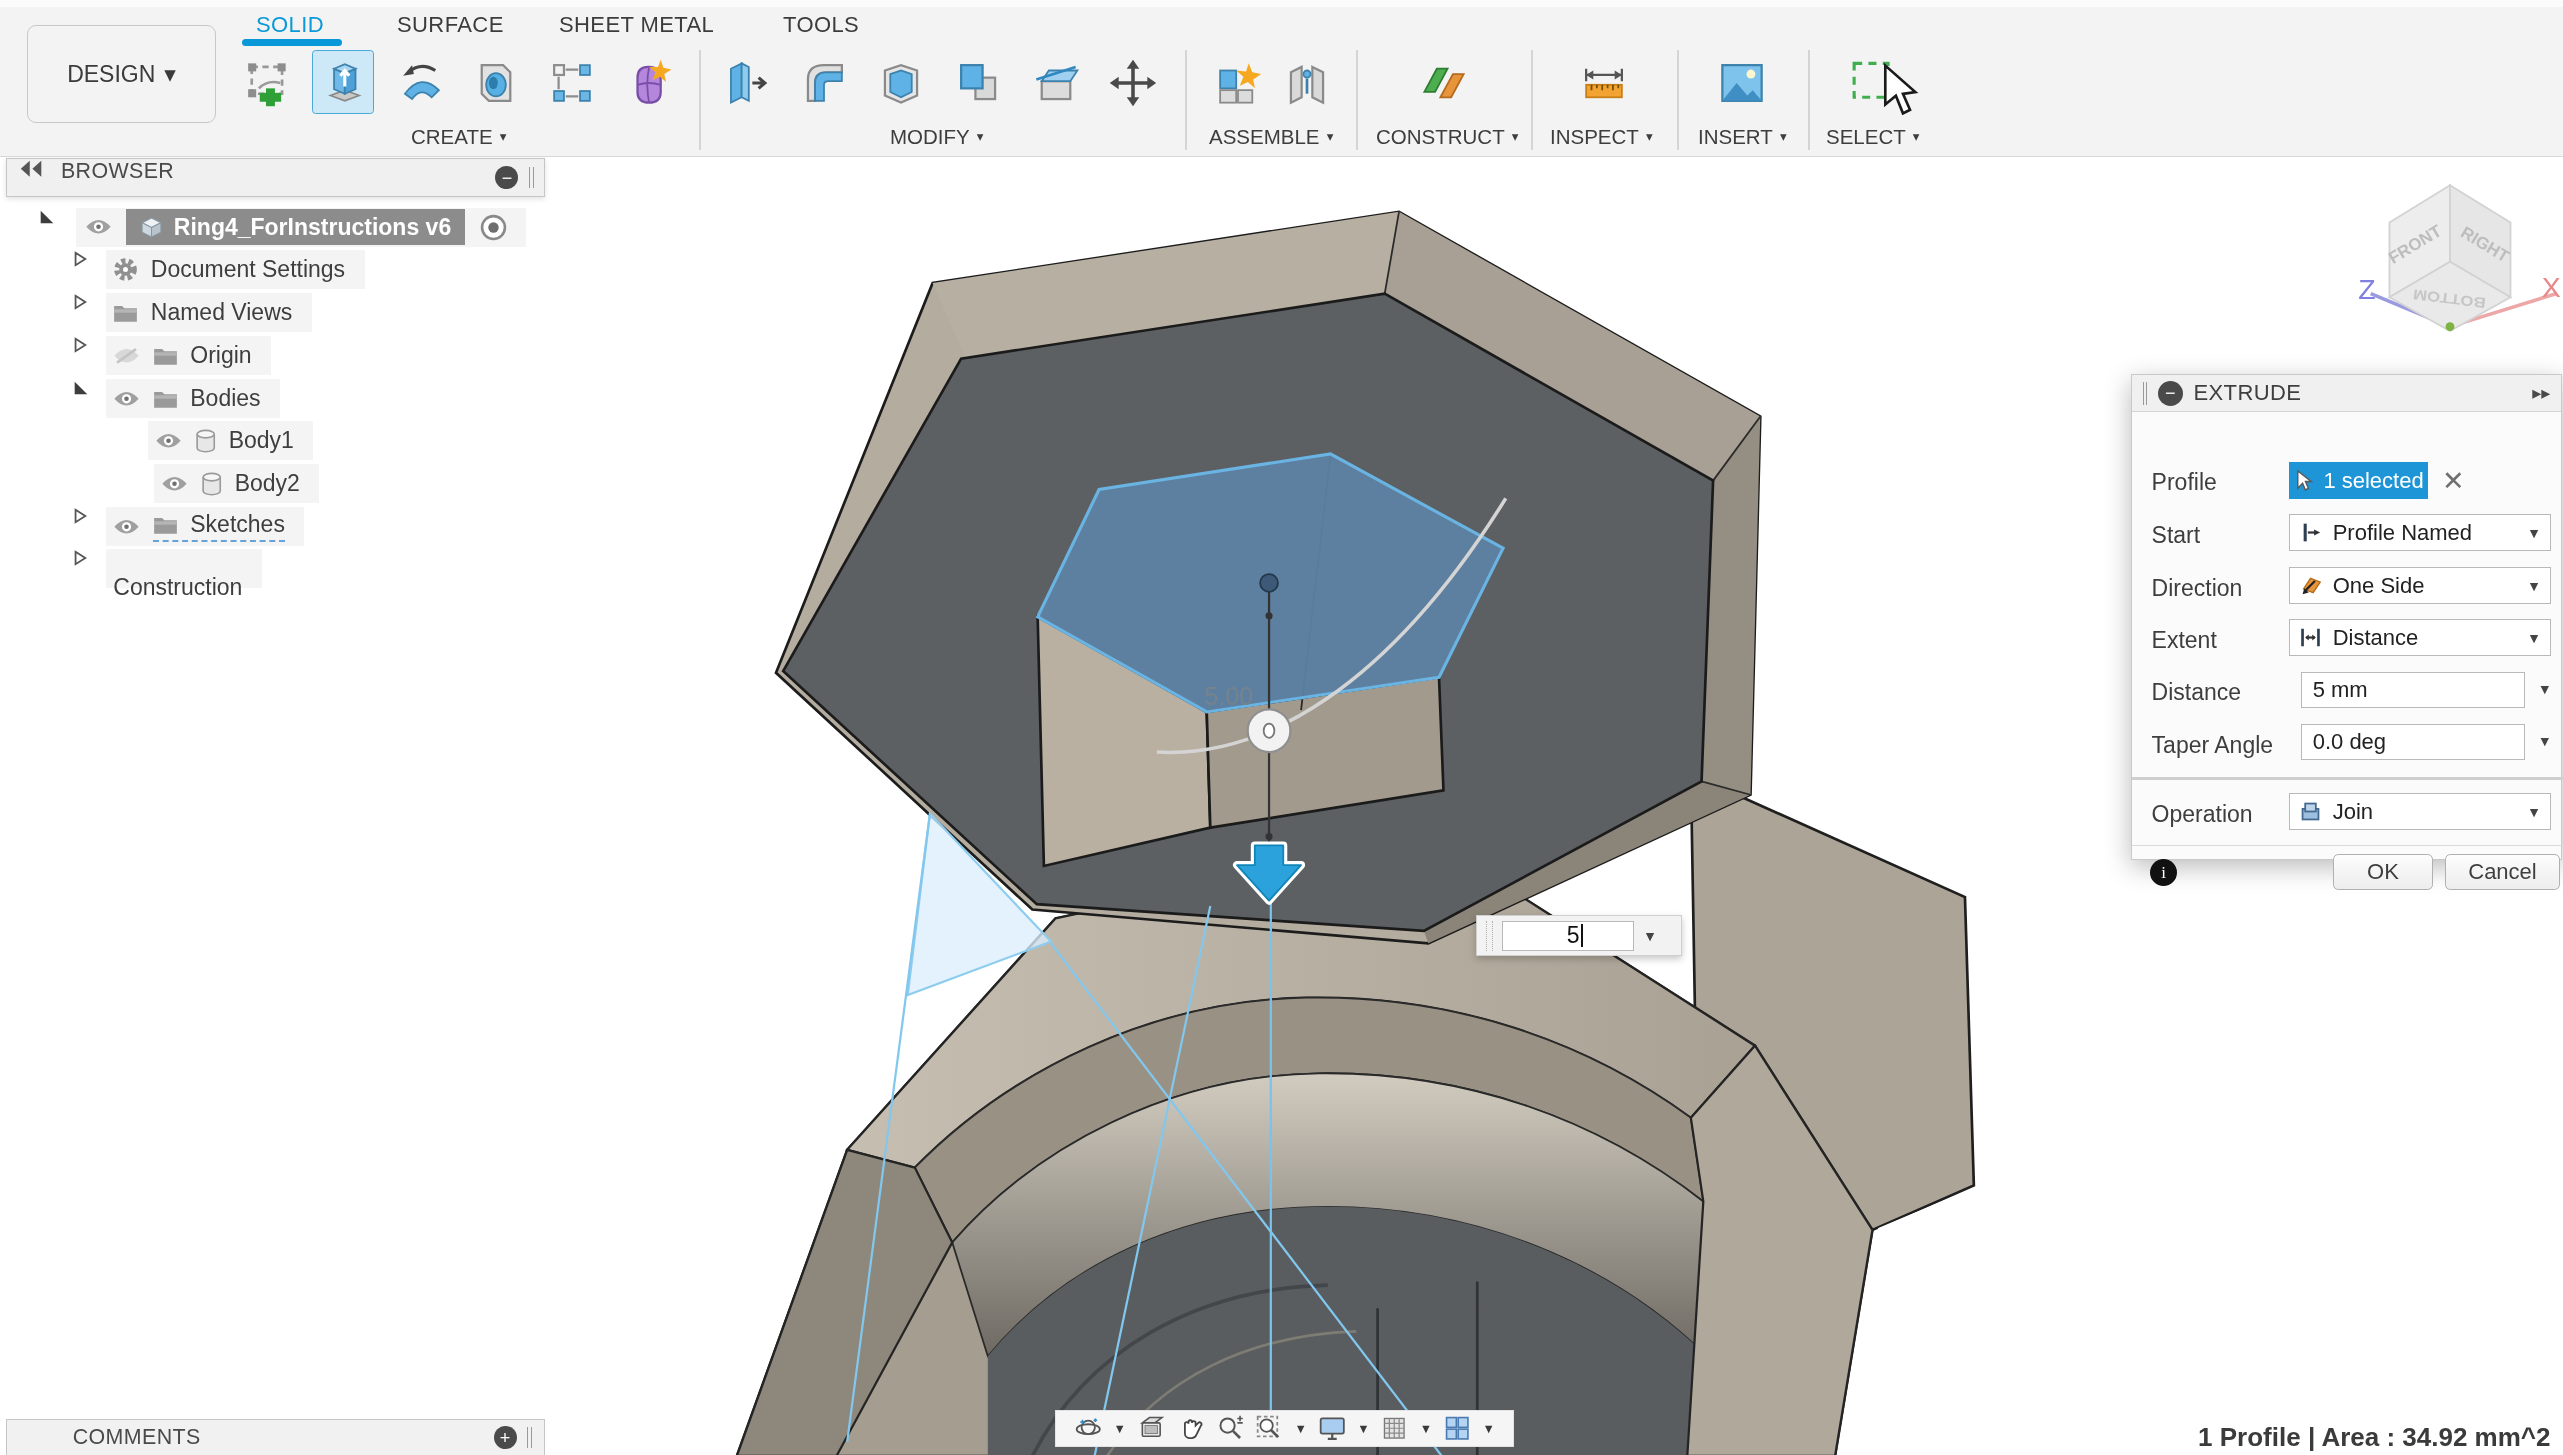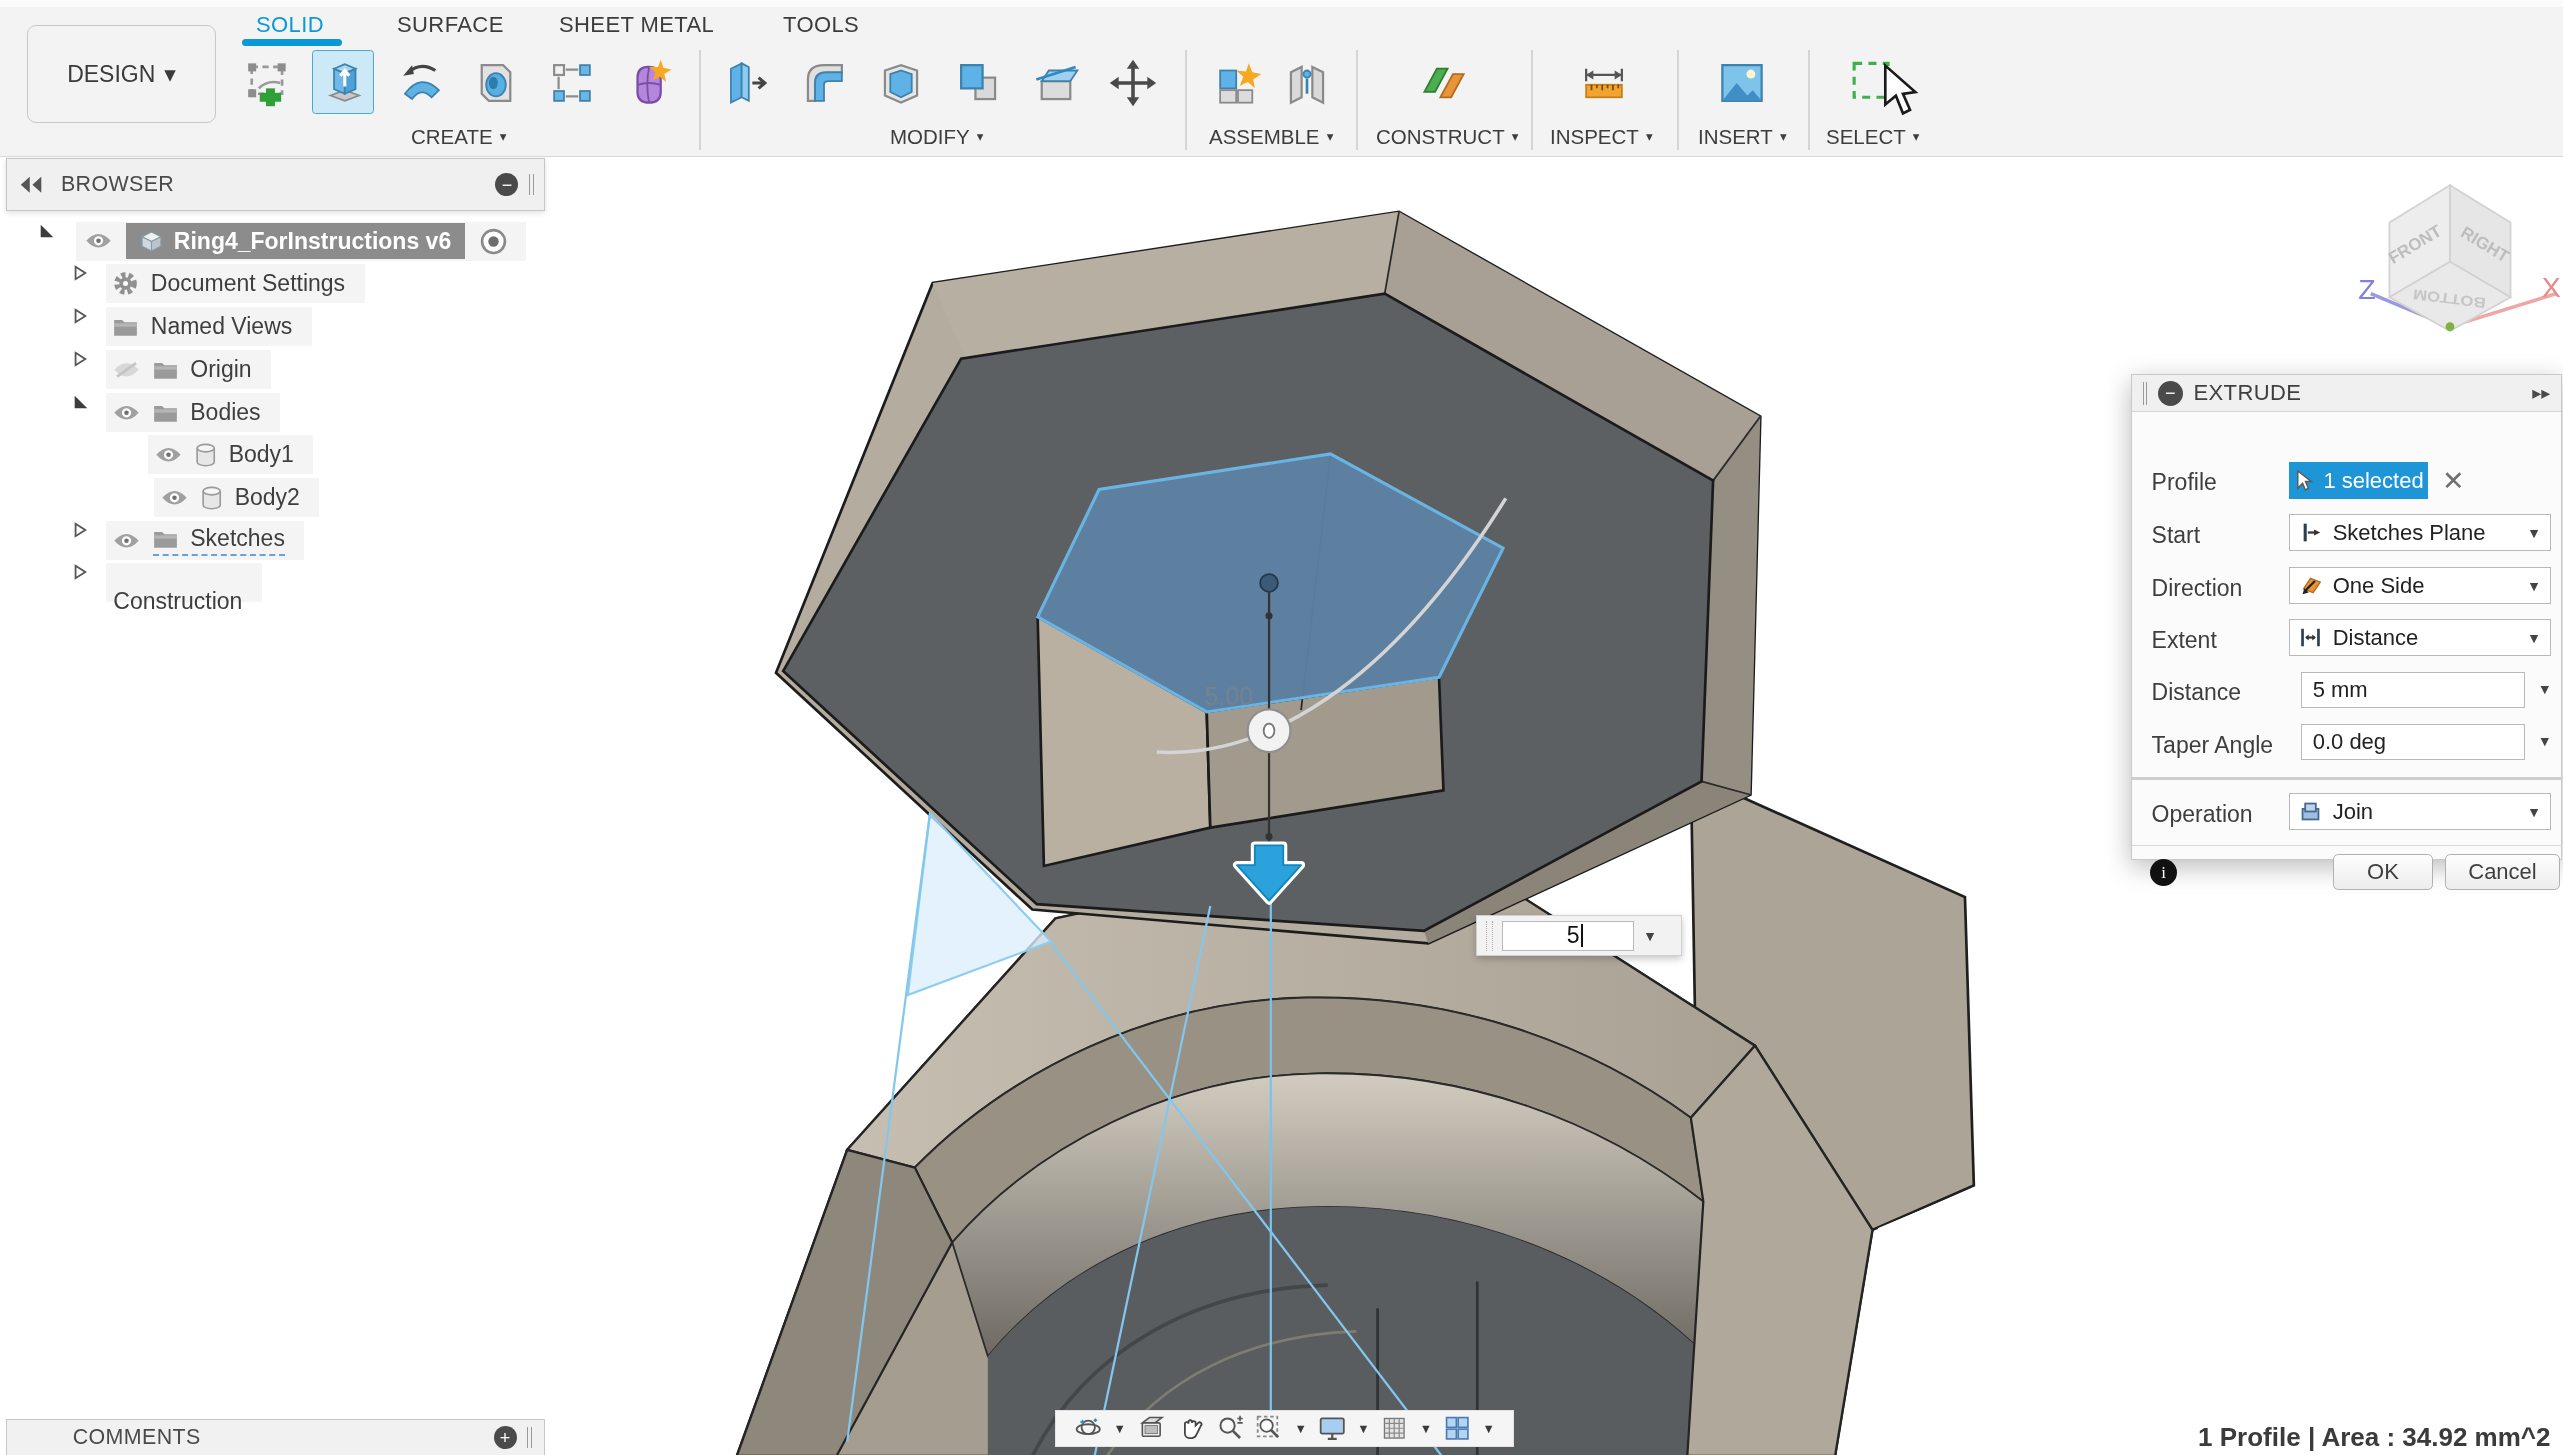--- a/index.html
+++ b/index.html
@@ -24,23 +24,23 @@
   .ticon svg { width:50px; height:50px; display:block; }
   .tool-highlight { left:312px; top:50px; width:62px; height:64px; background:#cde9f8;
     border:1.8px solid #4aa8da; border-radius:3.6px; }
   .group-label { top:123px; height:27px; display:flex; align-items:center; gap:7.1px;
     font-size:20.5px; color:#3d3d3d; }
   .group-label .dd { font-size:13.3px; color:#3d3d3d; }
   .vsep { top:50px; width:1.8px; height:100px; background:#d4d4d4; }
 
   
   #browser { left:6.2px; top:158px; width:539px; z-index:30; }
-  #browser-header { position:relative; height:53px; background:rgba(239,239,239,.95);
+  #browser-header { position:relative; height:39px; background:rgba(239,239,239,.95);
     border:0.9px solid #c6c6c6; box-shadow:0 1.8px 5.3px rgba(0,0,0,.12);
-    display:flex; align-items:center; padding:0 10.7px; }
+    display:flex; padding:0 10.7px; }
   #browser-title { font-size:21.4px; color:#4a4a4a; letter-spacing:0.4px; margin-left:16px; }
   .hdr-right { margin-left:auto; display:flex; align-items:center; gap:10.7px; }
   .circ { width:23px; height:23px; border-radius:50%; background:#4a4a4a; color:#fff;
     display:flex; align-items:center; justify-content:center; font-size:18px; line-height:1; }
   .grip { width:4.4px; height:21.4px; border-left:1.8px solid #9a9a9a; border-right:1.8px solid #9a9a9a; }
   .tree { position:relative; }
   .trow { position:absolute; height:39px; display:flex; align-items:flex-start; }
   .rowbg { background:rgba(243,243,243,.9); height:39px; display:flex; align-items:center;
     padding-right:19.6px; }
   .tlabel { font-size:23px; color:#3e3e3e; white-space:nowrap; }
@@ -587,21 +587,21 @@
     </div>
     <span id="profile-clear">✕</span>
 
     <span class="dlg-label" style="top:110px">Start</span>
     <div class="dropdown" style="top:102px">
       <svg class="mini" viewBox="0 0 26 26">
           <path d="M7 3 v20" stroke="#2c3e50" stroke-width="3.5"></path>
           <path d="M10 13 h8" stroke="#333" stroke-width="2.5"></path>
           <polygon points="17,9.5 24,13 17,16.5" fill="#333"></polygon>
         </svg>
-      <span class="val">Sketches Plane</span>
+      <span class="val">Profile Named</span>
       <span class="dd-caret">▼</span>
     </div>
 
     <span class="dlg-label" style="top:163px">Direction</span>
     <div class="dropdown" style="top:155px">
       <svg class="mini" viewBox="0 0 26 26">
           <polygon points="5,17 13,5 24,9 16,21" fill="#e8943a" stroke="#b36b1d" stroke-width="1.5"></polygon>
           <path d="M18 8 L7 19" stroke="#222" stroke-width="2.5"></path>
           <polygon points="4,23 11,21 6,16" fill="#222"></polygon>
         </svg>

